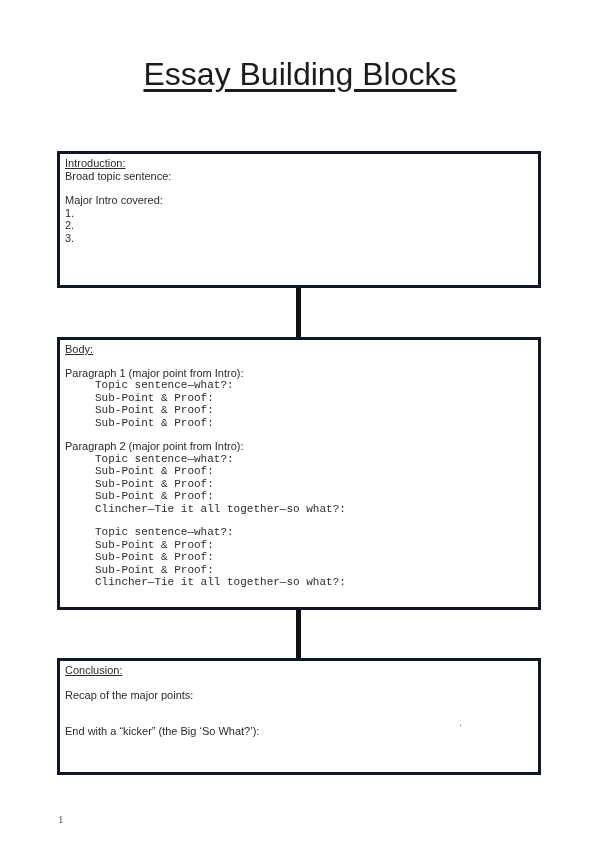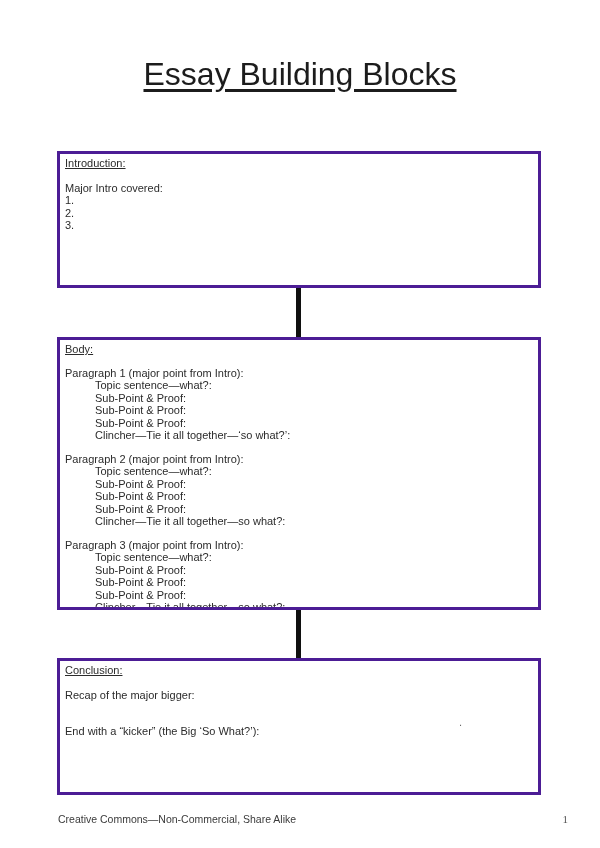--- a/index.html
+++ b/index.html
@@ -26,34 +26,34 @@
     font-size: 32px;
     font-weight: 400;
     color: #1c1c1c;
     text-decoration: underline;
     text-underline-offset: 4px;
   }
   .box {
     position: absolute;
     left: 57px;
     width: 484px;
-    border: 3px solid #4c1d95;
+    border: 3px solid #0f172a;
     box-sizing: border-box;
     padding: 3px 5px;
     font-size: 11px;
     line-height: 12.5px;
     overflow: hidden;
     background: #ffffff;
   }
   .box-intro      { top: 151px; height: 137px; }
   .box-body       { top: 337px; height: 273px; }
-  .box-conclusion { top: 658px; height: 137px; }
+  .box-conclusion { top: 658px; height: 117px; }
   .line { min-height: 12.5px; white-space: pre; }
   .heading { text-decoration: underline; }
-  .indent { padding-left: 30px; }
+  .indent { padding-left: 30px; font-family: Liberation Mono, monospace; }
   .gap { height: 12px; }
   .para { margin-top: 11px; }
   .connector {
     position: absolute;
     left: 296px;
     width: 5px;
     background: #101010;
   }
   .connector-1 { top: 288px; height: 49px; }
   .connector-2 { top: 610px; height: 48px; }
@@ -83,72 +83,70 @@
 </style>
 </head>
 <body>
 
 <div class="page">
 
   <h1 class="title">Essay Building Blocks</h1>
 
   <section class="box box-intro">
     <div class="line heading">Introduction:</div>
+    <div class="line">Broad topic sentence:</div>
     <div class="gap"></div>
     <div class="line">Major Intro covered:</div>
     <div class="line">1.</div>
     <div class="line">2.</div>
     <div class="line">3.</div>
     <div class="gap"></div>
   </section>
 
   <div class="connector connector-1"></div>
 
   <section class="box box-body">
     <div class="line heading">Body:</div>
 
     <div class="para">
       <div class="line">Paragraph 1 (major point from Intro):</div>
       <div class="line indent">Topic sentence—what?:</div>
       <div class="line indent">Sub-Point &amp; Proof:</div>
       <div class="line indent">Sub-Point &amp; Proof:</div>
       <div class="line indent">Sub-Point &amp; Proof:</div>
-      <div class="line indent">Clincher—Tie it all together—‘so what?’:</div>
     </div>
 
     <div class="para">
       <div class="line">Paragraph 2 (major point from Intro):</div>
       <div class="line indent">Topic sentence—what?:</div>
       <div class="line indent">Sub-Point &amp; Proof:</div>
       <div class="line indent">Sub-Point &amp; Proof:</div>
       <div class="line indent">Sub-Point &amp; Proof:</div>
       <div class="line indent">Clincher—Tie it all together—so what?:</div>
     </div>
 
     <div class="para">
-      <div class="line">Paragraph 3 (major point from Intro):</div>
       <div class="line indent">Topic sentence—what?:</div>
       <div class="line indent">Sub-Point &amp; Proof:</div>
       <div class="line indent">Sub-Point &amp; Proof:</div>
       <div class="line indent">Sub-Point &amp; Proof:</div>
       <div class="line indent">Clincher—Tie it all together—so what?:</div>
     </div>
   </section>
 
   <div class="connector connector-2"></div>
 
   <section class="box box-conclusion">
     <div class="line heading">Conclusion:</div>
     <div class="gap"></div>
-    <div class="line">Recap of the major bigger:</div>
+    <div class="line">Recap of the major points:</div>
     <div class="gap"></div>
     <div class="gap"></div>
     <div class="line">End with a “kicker” (the Big ‘So What?’):</div>
   </section>
 
   <span class="stray-dot">.</span>
 
   <div class="footer">
-    <span>Creative Commons—Non-Commercial, Share Alike</span>
     <span class="page-number">1</span>
   </div>
 
 </div>
 
 </body></html>

